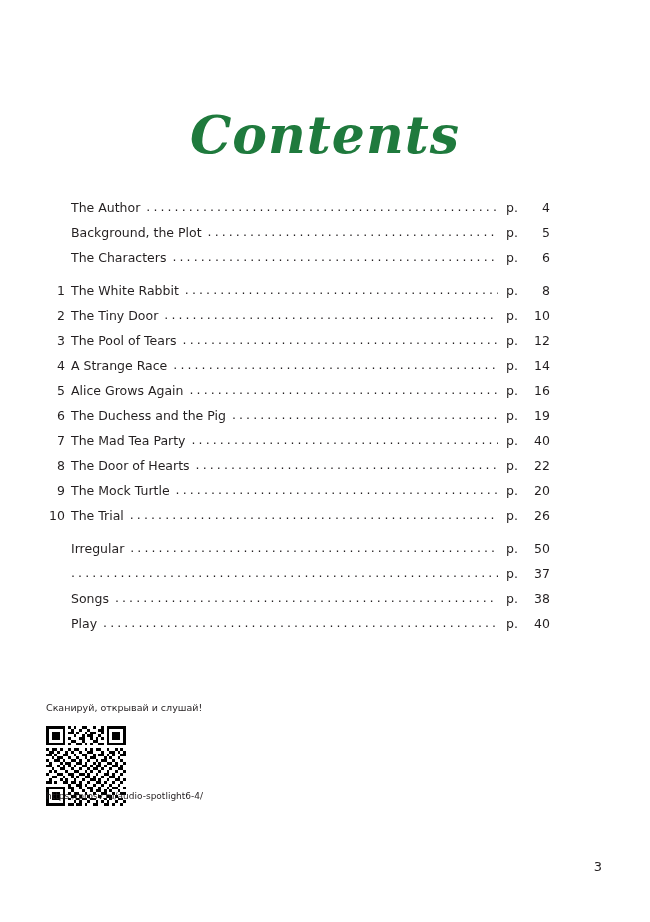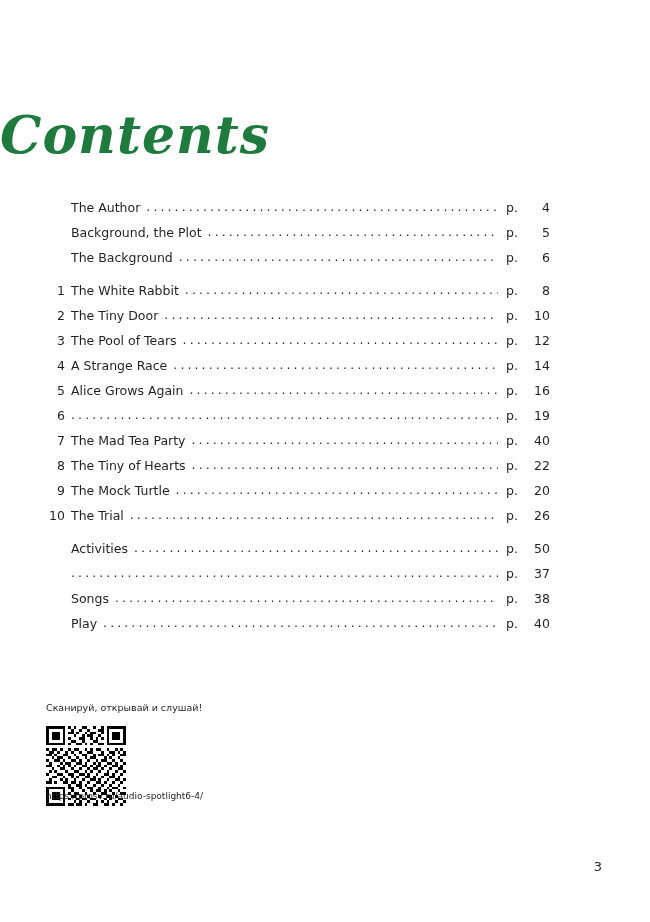--- a/index.html
+++ b/index.html
@@ -19,20 +19,21 @@
     position: relative;
     width: 650px;
     height: 922px;
     box-sizing: border-box;
   }
   .title {
     position: absolute;
     top: 104px;
     left: 0;
     width: 650px;
+    text-align: center;
     font-family: "DejaVu Serif", serif;
     font-style: italic;
     font-weight: bold;
     font-size: 52px;
     letter-spacing: 1px;
     color: #1f7a3d;
   }
   .toc {
     position: absolute;
     top: 200px;
@@ -136,21 +137,21 @@
       </div>
       <div class="toc-row">
         <span class="num blank"></span>
         <span class="label">Background, the Plot</span>
         <span class="dots">........................................................................................................................</span>
         <span class="pg">p.</span>
         <span class="pgnum">5</span>
       </div>
       <div class="toc-row">
         <span class="num blank"></span>
-        <span class="label">The Background</span>
+        <span class="label">The Characters</span>
         <span class="dots">........................................................................................................................</span>
         <span class="pg">p.</span>
         <span class="pgnum">6</span>
       </div>
       <div class="toc-row chapter group-gap">
         <span class="num">1</span>
         <span class="label">The White Rabbit</span>
         <span class="dots">........................................................................................................................</span>
         <span class="pg">p.</span>
         <span class="pgnum">8</span>
@@ -178,55 +179,56 @@
       </div>
       <div class="toc-row chapter">
         <span class="num">5</span>
         <span class="label">Alice Grows Again</span>
         <span class="dots">........................................................................................................................</span>
         <span class="pg">p.</span>
         <span class="pgnum">16</span>
       </div>
       <div class="toc-row chapter">
         <span class="num">6</span>
+        <span class="label">The Duchess and the Pig</span>
         <span class="dots">........................................................................................................................</span>
         <span class="pg">p.</span>
         <span class="pgnum">19</span>
       </div>
       <div class="toc-row chapter">
         <span class="num">7</span>
         <span class="label">The Mad Tea Party</span>
         <span class="dots">........................................................................................................................</span>
         <span class="pg">p.</span>
         <span class="pgnum">40</span>
       </div>
       <div class="toc-row chapter">
         <span class="num">8</span>
-        <span class="label">The Tiny of Hearts</span>
+        <span class="label">The Door of Hearts</span>
         <span class="dots">........................................................................................................................</span>
         <span class="pg">p.</span>
         <span class="pgnum">22</span>
       </div>
       <div class="toc-row chapter">
         <span class="num">9</span>
         <span class="label">The Mock Turtle</span>
         <span class="dots">........................................................................................................................</span>
         <span class="pg">p.</span>
         <span class="pgnum">20</span>
       </div>
       <div class="toc-row chapter">
         <span class="num">10</span>
         <span class="label">The Trial</span>
         <span class="dots">........................................................................................................................</span>
         <span class="pg">p.</span>
         <span class="pgnum">26</span>
       </div>
       <div class="toc-row group-gap">
         <span class="num blank"></span>
-        <span class="label">Activities</span>
+        <span class="label">Irregular</span>
         <span class="dots">........................................................................................................................</span>
         <span class="pg">p.</span>
         <span class="pgnum">50</span>
       </div>
       <div class="toc-row">
         <span class="num blank"></span>
         <span class="dots">........................................................................................................................</span>
         <span class="pg">p.</span>
         <span class="pgnum">37</span>
       </div>

